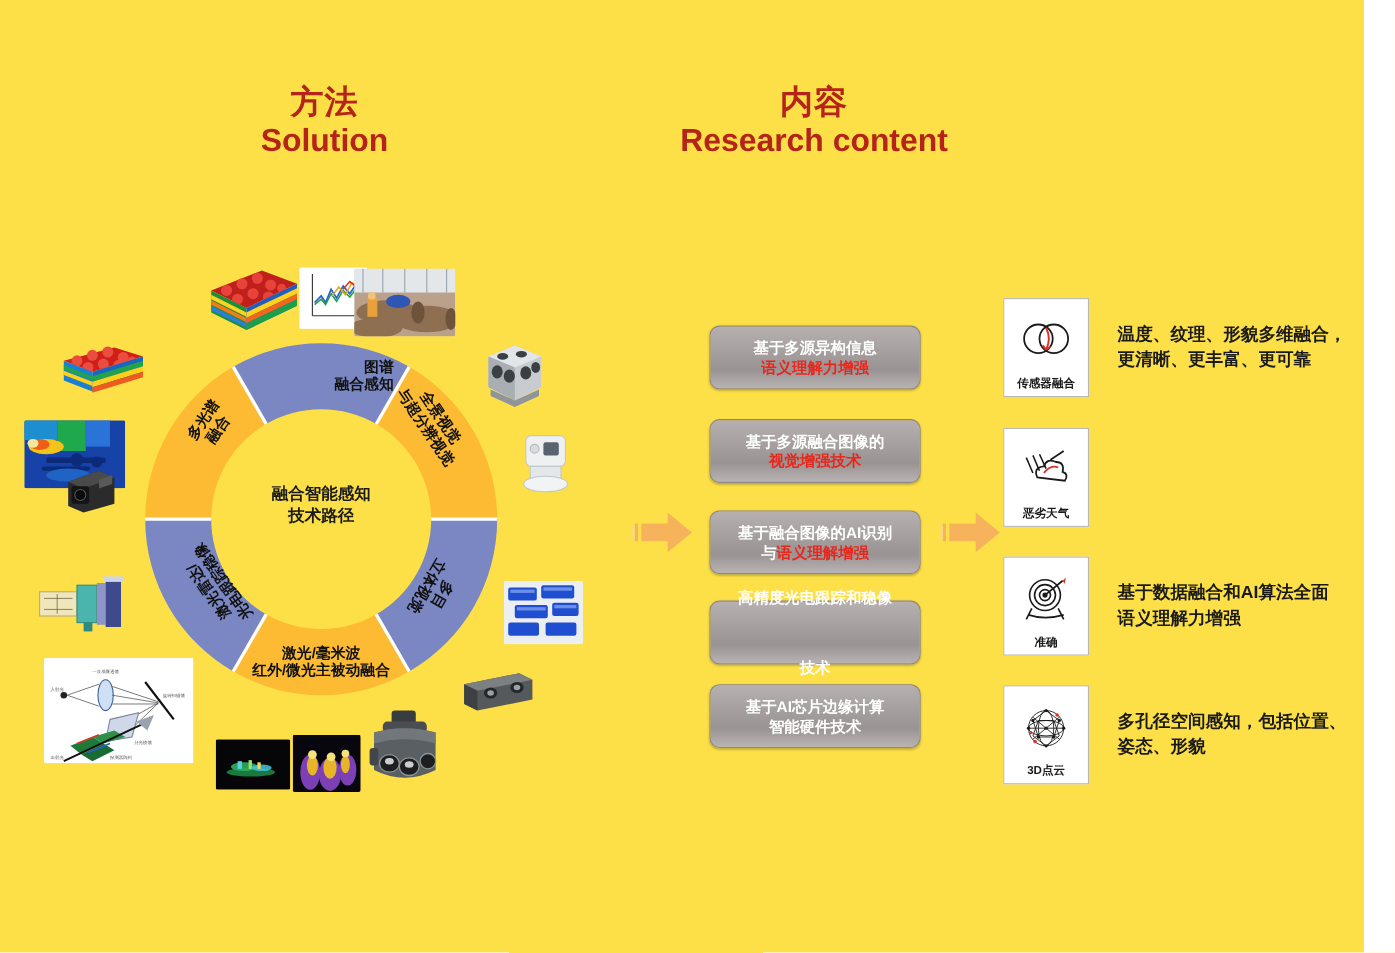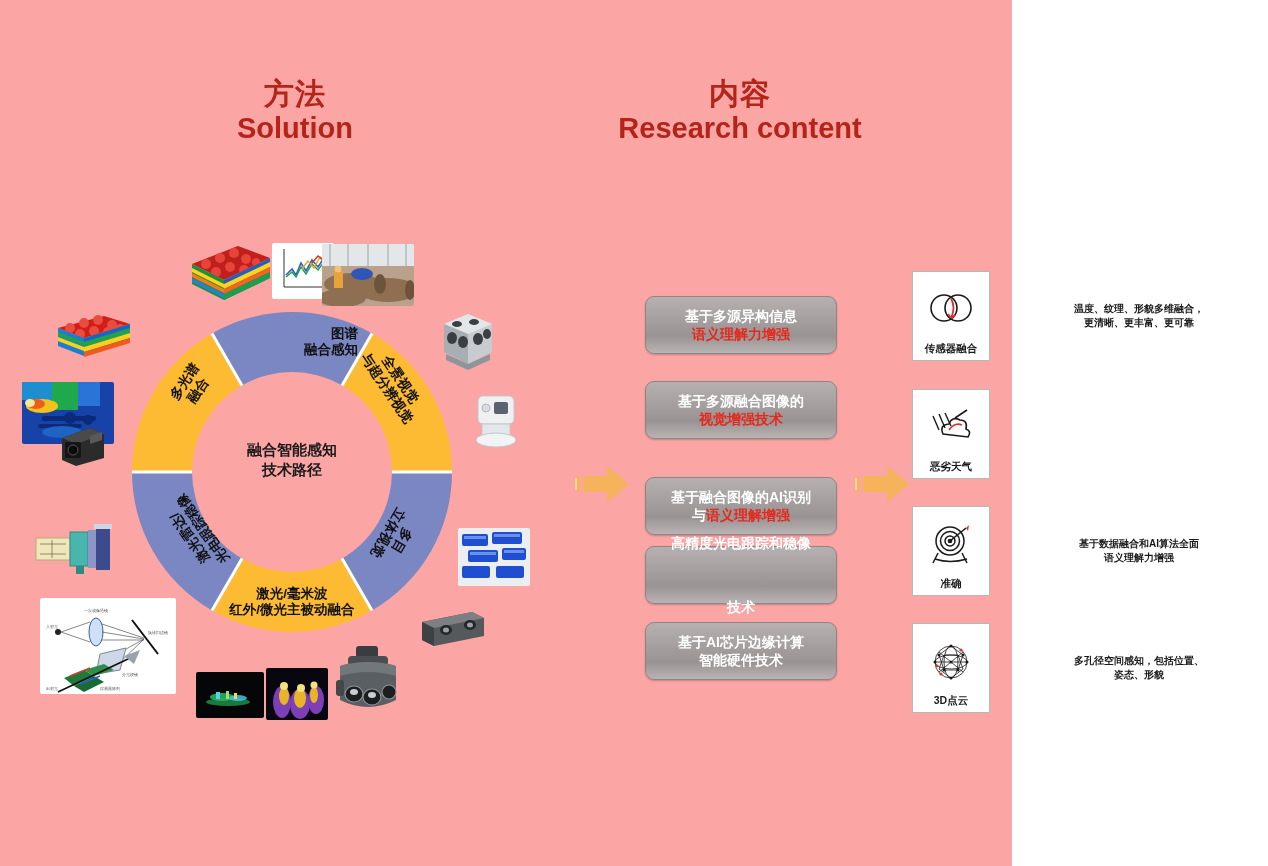--- a/index.html
+++ b/index.html
@@ -2,21 +2,21 @@
 <html><head>
 <meta charset="utf-8">
 <style>
   * { box-sizing: border-box; margin: 0; padding: 0; }
   html, body {
     width: 1268px; height: 866px;
     background: #ffffff;
     font-family: "Liberation Sans", "DejaVu Sans", sans-serif;
     overflow: hidden;
   }
-  #canvas { position: relative; width: 1012px; height: 866px; background: #fca5a5; }
+  #canvas { position: relative; width: 1240px; height: 866px; background: #fde047; }
 
   
   .col-head { position: absolute; text-align: center; color: #b42419; font-weight: bold; line-height: 1.18; }
   .col-head .cn { font-size: 30px; letter-spacing: 1px; display: block; }
   .col-head .en { font-size: 29px; display: block; }
   #head-solution { left: 160px; top: 76px; width: 270px; }
   #head-content  { left: 580px; top: 76px; width: 320px; }
   #head-goals    { left: 930px; top: 76px; width: 320px; }
 
   
@@ -60,22 +60,22 @@
   
   .goal-row { position: absolute; left: 912px; width: 350px; height: 92px; display: flex; align-items: center; }
   .goal-card {
     width: 78px; height: 90px; border: 1px solid #b8b8b8; background: #fff;
     display: flex; flex-direction: column; align-items: center; justify-content: center;
     padding-top: 10px; flex: 0 0 auto;
   }
   .goal-icon { width: 52px; height: 48px; display: block; }
   .goal-cap { font-size: 10.5px; font-weight: bold; color: #1a1a1a; margin-top: 8px; }
   .goal-text {
-    margin-left: 26px; font-size: 10px; font-weight: bold; color: #1a1a1a;
-    line-height: 1.45; text-align: center; white-space: pre-line; flex: 1;
+    margin-left: 26px; font-size: 16px; font-weight: bold; color: #1a1a1a;
+    line-height: 1.45; white-space: pre-line; flex: 1;
   }
 </style>
 </head>
 <body>
 
 <div id="canvas">
 
   <div class="col-head" id="head-solution">
     <span class="cn">方法</span>
     <span class="en">Solution</span>
@@ -424,21 +424,21 @@
   </div>
 
   <div class="proc-box" style="top:296px;">
     <span class="proc-line w">基于多源异构信息</span>
     <span class="proc-line r">语义理解力增强</span>
   </div>
   <div class="proc-box" style="top:381px;">
     <span class="proc-line w">基于多源融合图像的</span>
     <span class="proc-line r">视觉增强技术</span>
   </div>
-  <div class="proc-box" style="top:477px;">
+  <div class="proc-box" style="top:464px;">
     <span class="proc-line w">基于融合图像的AI识别</span>
     <span class="proc-line r"><span style="color: rgb(255, 255, 255);">与</span><span style="color: rgb(232, 39, 28);">语义理解增强</span></span>
   </div>
   <div class="proc-box" style="top:546px;gap:46px;">
     <span class="proc-line w">高精度光电跟踪和稳像</span>
     <span class="proc-line w">技术</span>
   </div>
   <div class="proc-box" style="top:622px;">
     <span class="proc-line w">基于AI芯片边缘计算</span>
     <span class="proc-line w">智能硬件技术</span>

